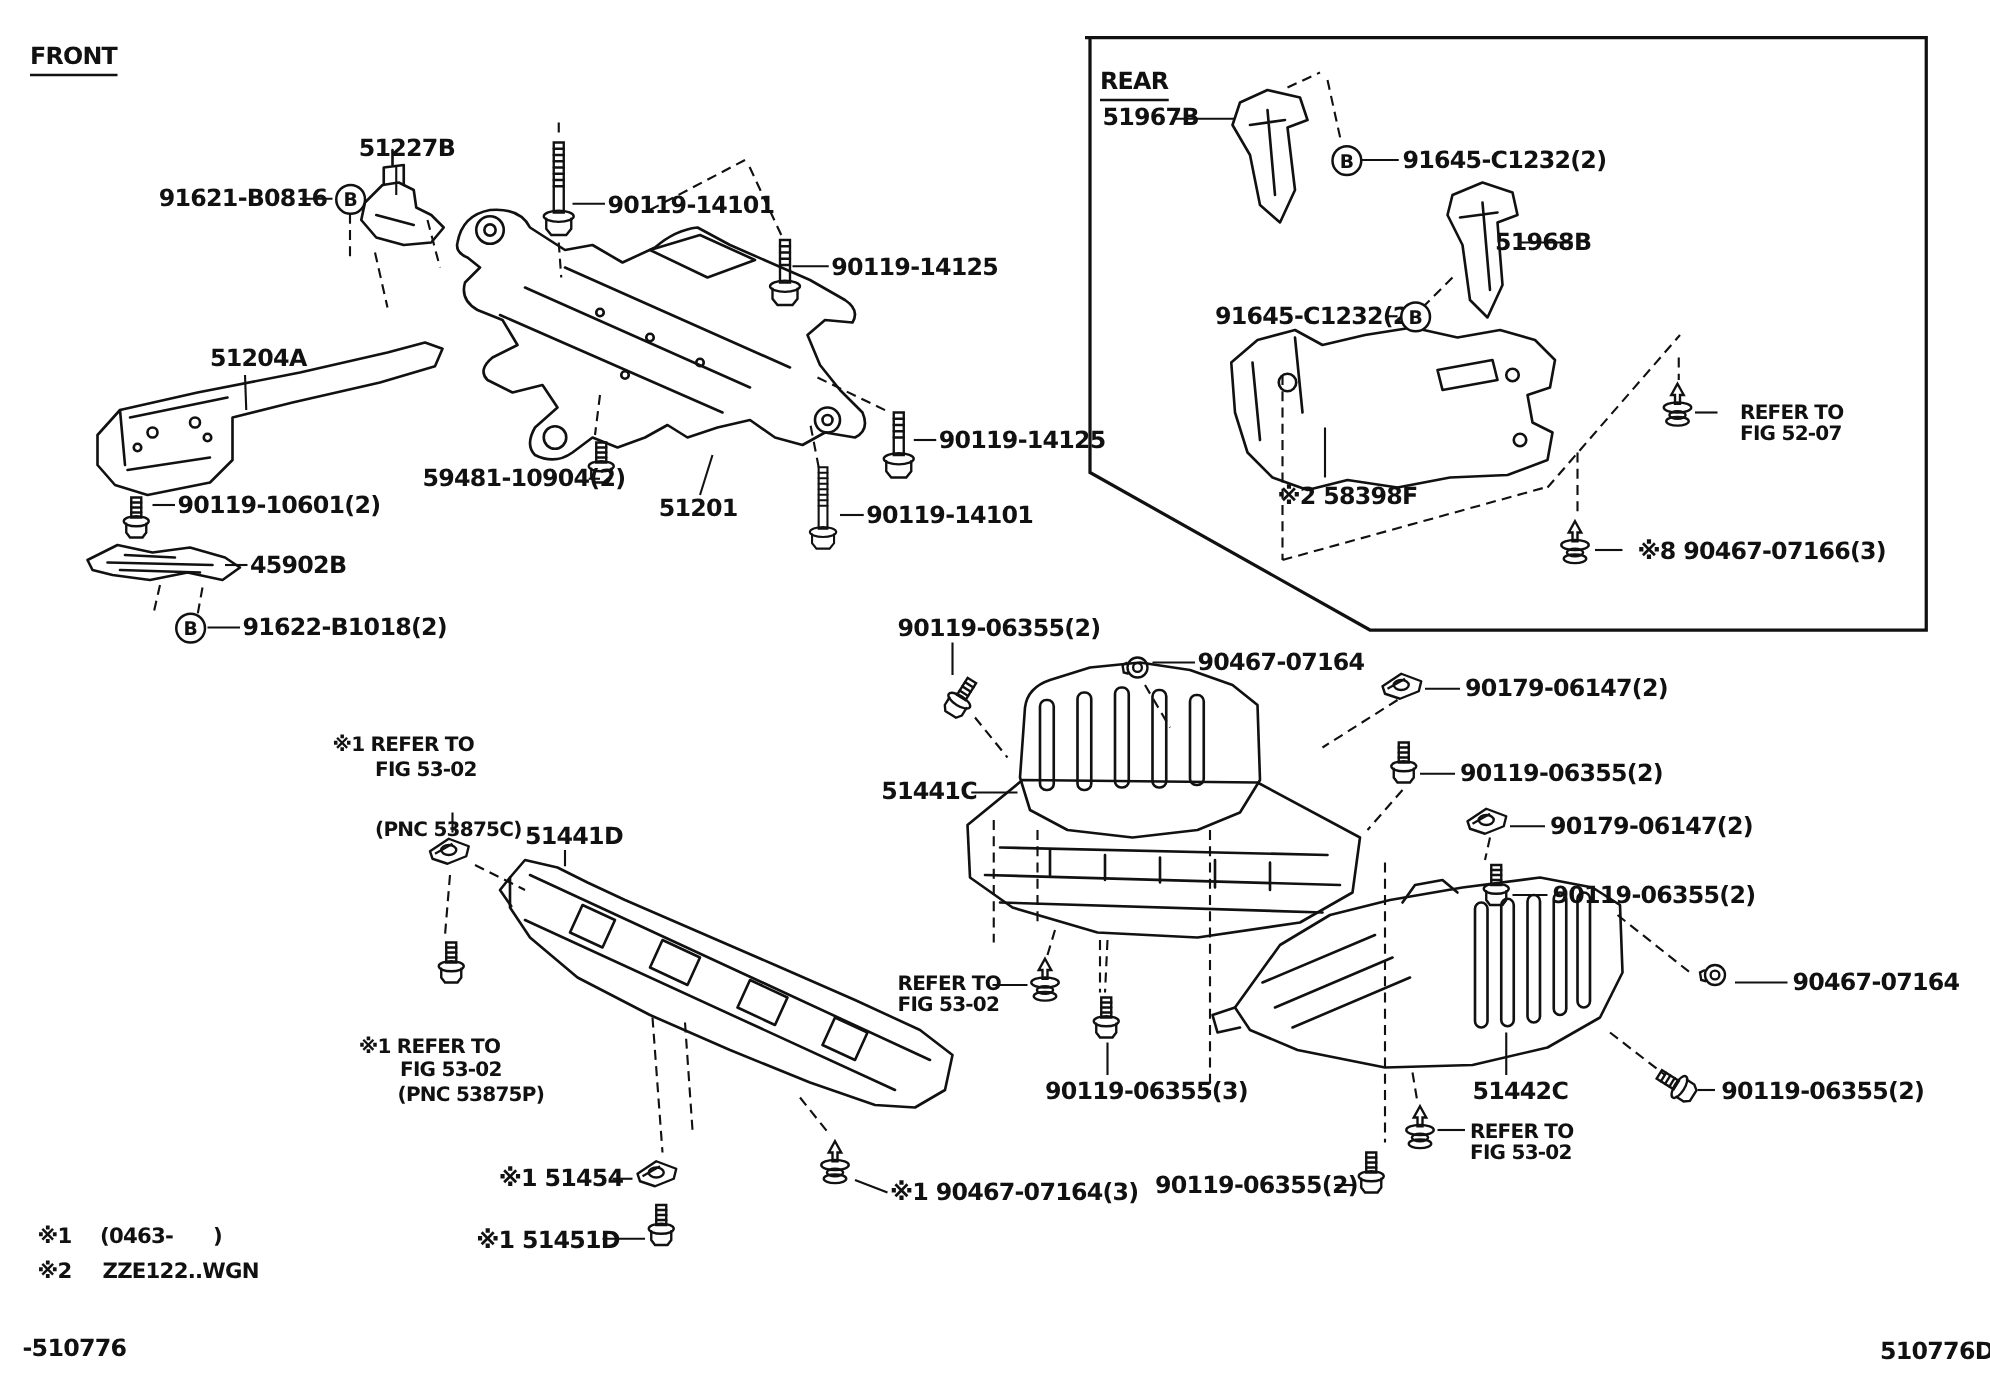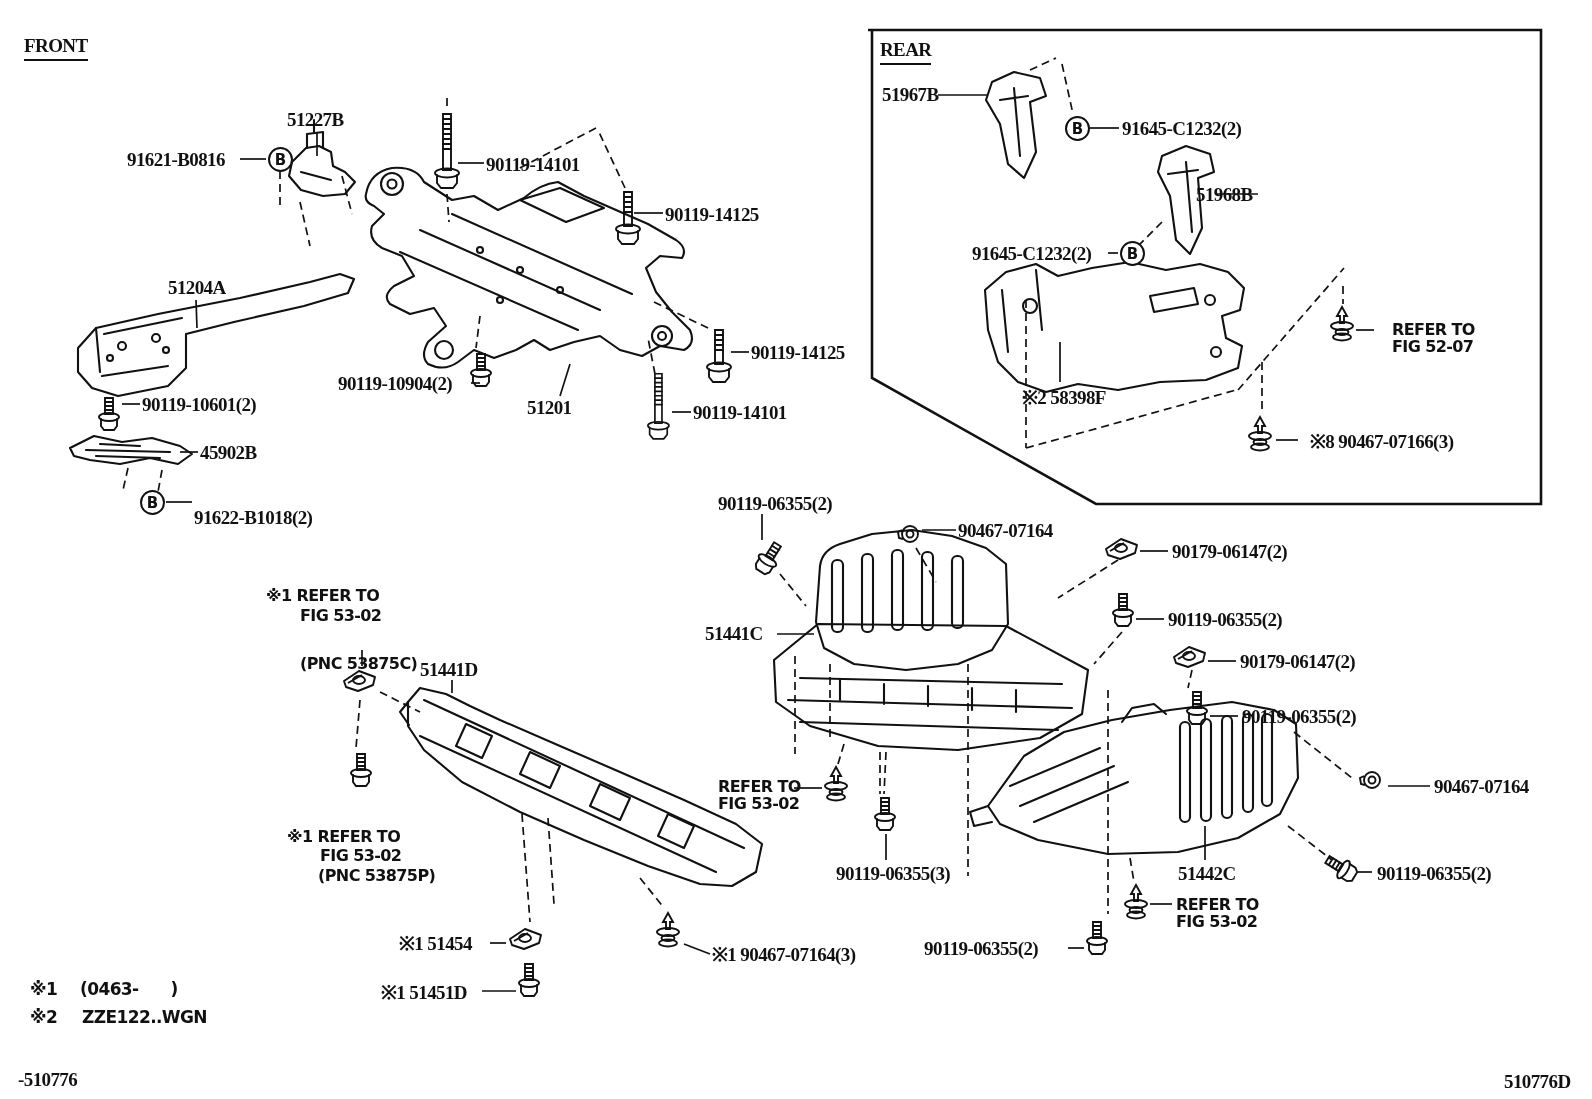--- a/index.html
+++ b/index.html
@@ -5,21 +5,21 @@
   html,body{margin:0;padding:0;}
   body{
     width:1592px;height:1099px;position:relative;background:#ffffff;
     font-family:"DejaVu Sans", sans-serif;color:#111;overflow:hidden;
   }
   #art{position:absolute;left:0;top:0;}
   .lbl{
     position:absolute;font-weight:bold;line-height:1.05;
     letter-spacing:-0.6px;white-space:pre;color:#111;
   }
-  .s19{font-size:19px;font-family:Liberation Serif, serif;}
+  .s19{font-size:19px;}
   .s16{font-size:16px;}
   .s17{font-size:17px;}
   .ul{border-bottom:2.4px solid #111;padding-bottom:3px;}
   .bcirc{
     position:absolute;width:25px;height:25px;border:2.2px solid #111;border-radius:50%;
     display:flex;align-items:center;justify-content:center;
     font-size:15px;font-weight:bold;box-sizing:border-box;background:#fff;
   }
 </style>
 </head>
@@ -257,28 +257,28 @@
 
 <div class="lbl s19 ul" style="left:24px;top:36px">FRONT</div>
 <div class="lbl s19" style="left:287px;top:110px">51227B</div>
 <div class="lbl s19" style="left:127px;top:150px">91621-B0816</div>
 <div class="bcirc" style="left:268px;top:147px">B</div>
 <div class="lbl s19" style="left:486px;top:155px">90119-14101</div>
 <div class="lbl s19" style="left:168px;top:278px">51204A</div>
 <div class="lbl s19" style="left:665px;top:205px">90119-14125</div>
 <div class="lbl s19" style="left:751px;top:343px">90119-14125</div>
 <div class="lbl s19" style="left:693px;top:403px">90119-14101</div>
-<div class="lbl s19" style="left:338px;top:374px">90119-10904(2)</div>
+<div class="lbl s19" style="left:338px;top:374px">59481-10904(2)</div>
 <div class="lbl s19" style="left:527px;top:398px">51201</div>
 <div class="lbl s19" style="left:142px;top:395px">90119-10601(2)</div>
 <div class="lbl s19" style="left:200px;top:443px">45902B</div>
-<div class="lbl s19" style="left:194px;top:508px">91622-B1018(2)</div>
+<div class="lbl s19" style="left:194px;top:493px">91622-B1018(2)</div>
 <div class="bcirc" style="left:140px;top:490px">B</div>
 
-<div class="lbl s19 ul" style="left:880px;top:40px">REAR</div>
+<div class="lbl s19 ul" style="left:880px;top:56px">REAR</div>
 <div class="lbl s19" style="left:882px;top:85px">51967B</div>
 <div class="lbl s19" style="left:1122px;top:119px">91645-C1232(2)</div>
 <div class="bcirc" style="left:1065px;top:116px">B</div>
 <div class="lbl s19" style="left:1196px;top:185px">51968B</div>
 <div class="lbl s19" style="left:972px;top:244px">91645-C1232(2)</div>
 <div class="bcirc" style="left:1120px;top:241px">B</div>
 <div class="lbl s19" style="left:1022px;top:388px">※2 58398F</div>
 <div class="lbl s16" style="left:1392px;top:322px">REFER TO</div>
 <div class="lbl s16" style="left:1392px;top:339px">FIG 52-07</div>
 <div class="lbl s19" style="left:1310px;top:432px">※8 90467-07166(3)</div>

